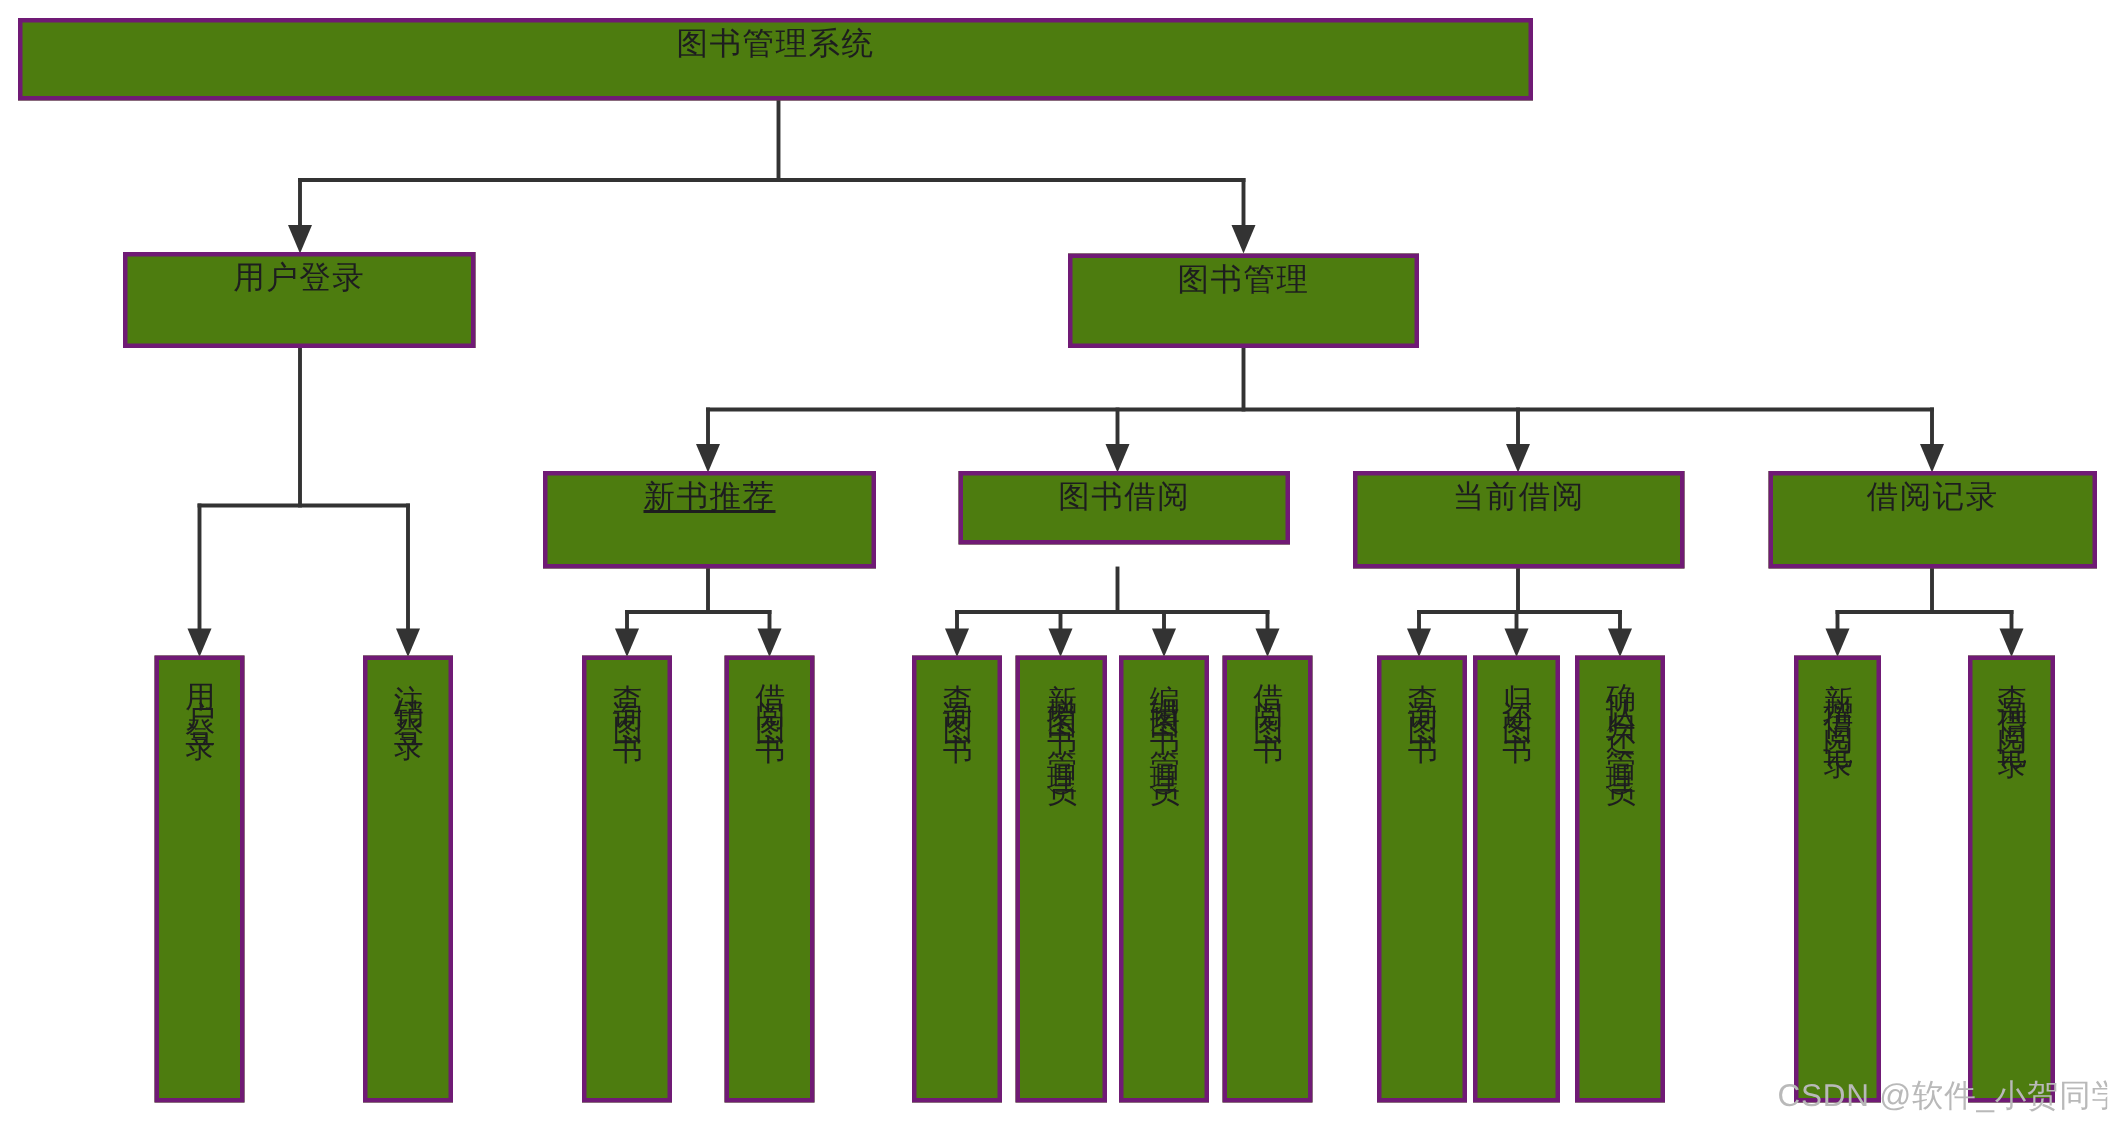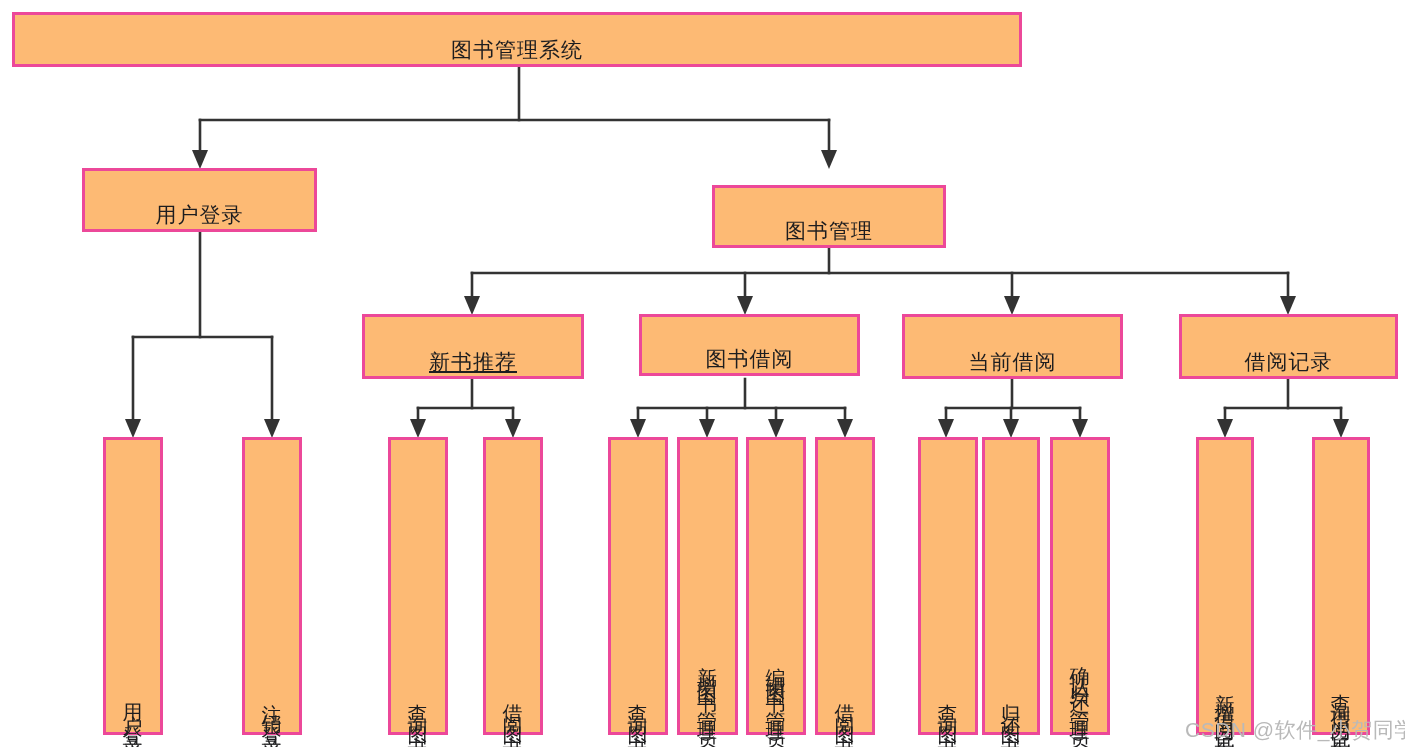--- a/index.html
+++ b/index.html
@@ -17,24 +17,24 @@
   }
   #connectors {
     position: absolute;
     left: 0;
     top: 0;
     z-index: 1;
   }
   .box {
     position: absolute;
     box-sizing: border-box;
-    border: 3px solid #ec4899;
-    background: #fdba74;
+    border: 3px solid #701a75;
+    background: #4d7c0f;
     display: flex;
-    align-items: flex-end;
+    align-items: flex-start;
     justify-content: center;
     color: #1d1d1f;
     z-index: 2;
   }
   .h-box {
     font-size: 21px;
     letter-spacing: 1px;
     white-space: nowrap;
   }
   .v-box {
@@ -48,23 +48,23 @@
     letter-spacing: 11px;
     line-height: 1;
     white-space: nowrap;
   }
   .v-tight .v-label {
     letter-spacing: 9px;
   }
   
   #root-box   { left: 12px;   top: 12px;  width: 1010px; height: 55px; }
   #user-login { left: 82px;   top: 168px; width: 235px;  height: 64px; }
-  #book-mgmt  { left: 712px;  top: 169px; width: 234px;  height: 63px; margin-top: 16px; }
+  #book-mgmt  { left: 712px;  top: 169px; width: 234px;  height: 63px; }
   #nbr        { left: 362px;  top: 314px; width: 222px;  height: 65px; text-decoration: underline; }
-  #bb         { left: 639px;  top: 314px; width: 221px;  height: 62px; }
+  #bb         { left: 639px;  top: 314px; width: 221px;  height: 49px; }
   #cb         { left: 902px;  top: 314px; width: 221px;  height: 65px; }
   #br         { left: 1179px; top: 314px; width: 219px;  height: 65px; }
   #leaf-a1 { left: 103px;  width: 60px; }
   #leaf-a2 { left: 242px;  width: 60px; }
   #leaf-b1 { left: 388px;  width: 60px; }
   #leaf-b2 { left: 483px;  width: 60px; }
   #leaf-c1 { left: 608px;  width: 60px; }
   #leaf-c2 { left: 677px;  width: 61px; }
   #leaf-c3 { left: 746px;  width: 60px; }
   #leaf-c4 { left: 815px;  width: 60px; }

